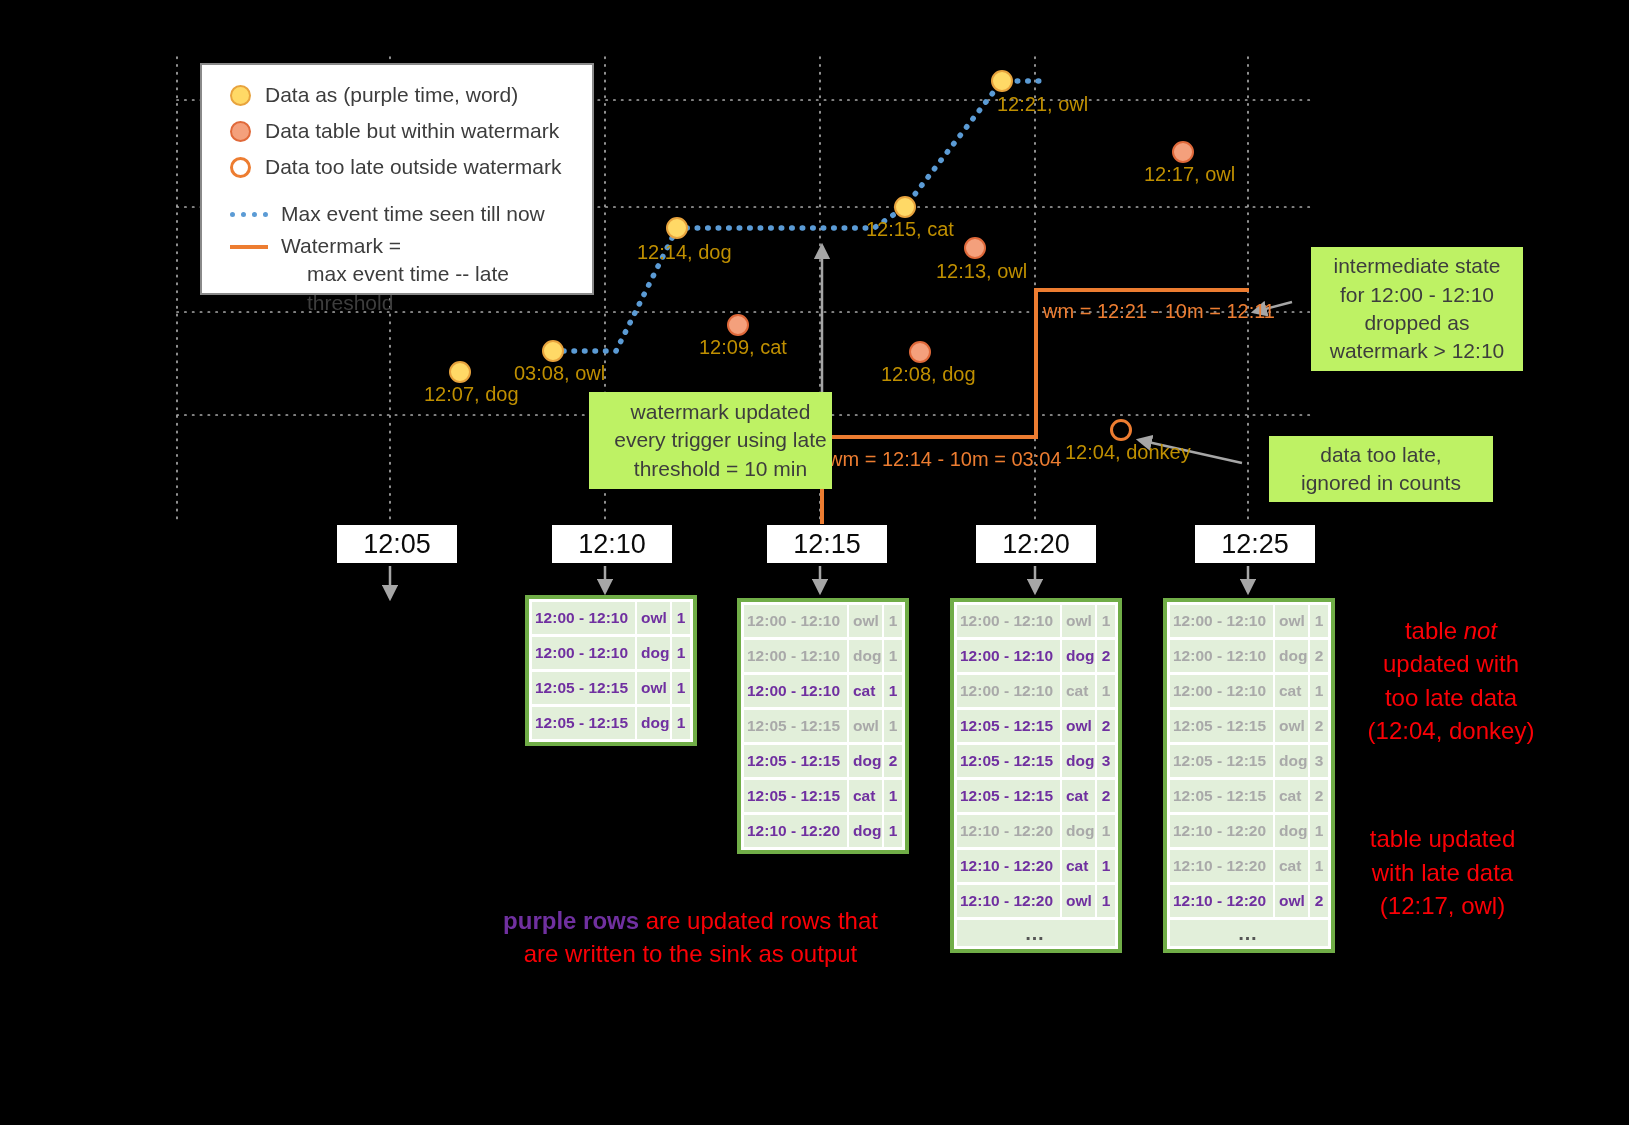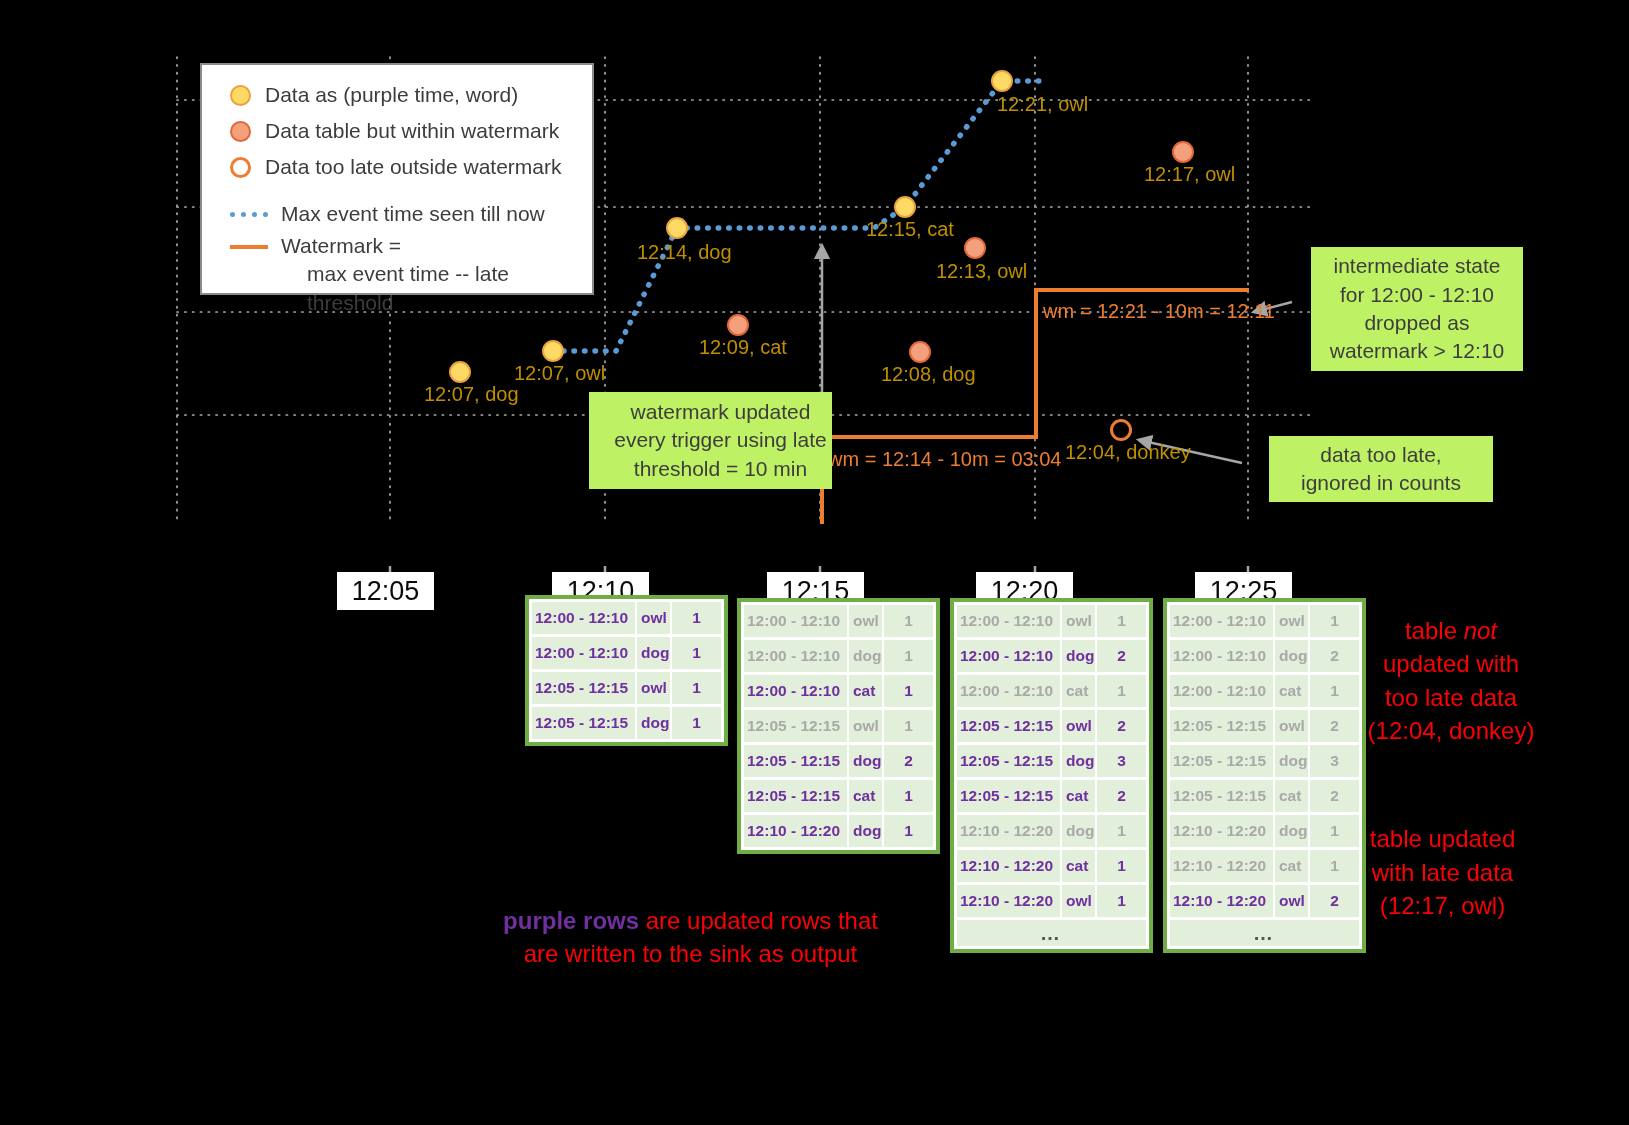--- a/index.html
+++ b/index.html
@@ -46,27 +46,27 @@
   .callout {
     position:absolute; background:#bef264; color:#3d3d3d; font-size:21px;
     line-height:1.35; text-align:center; white-space:pre-line;
     display:flex; align-items:center; justify-content:center; box-sizing:border-box;margin-left:31px;
   }
   .co-trigger      { left:558px;  top:392px; width:243px; height:97px;padding-left:20px;  }
   .co-intermediate { left:1280px; top:247px; width:212px; height:124px; }
   .co-toolate      { left:1238px; top:436px; width:224px; height:66px;  }
 
   
-  .tb { position:absolute; top:525px; width:97px; height:38px; background:#fff;
-        color:#0a0a0a; font-size:27px; display:flex; align-items:center; justify-content:center;margin-top:47px; }
+  .tb { position:absolute; top:525px; width:120px; height:38px; background:#fff;
+        color:#0a0a0a; font-size:27px; display:flex; align-items:center; justify-content:center; }
   .tb0 { left:337px; } .tb1 { left:552px; } .tb2 { left:767px; }
   .tb3 { left:976px; } .tb4 { left:1195px; }
 
   
-  .rtable { position:absolute; width:203px; background:#fff; border:4px solid #70ad47;
+  .rtable { position:absolute; width:172px; background:#fff; border:4px solid #70ad47;
             padding:3px; box-sizing:border-box; }
   .rt0 { left:525px;  top:595px; }
   .rt1 { left:737px;  top:598px; }
   .rt2 { left:950px;  top:598px; }
   .rt3 { left:1163px; top:598px; }
   .trow { display:flex; height:32px; margin-bottom:3px; background:#e2efda;
           font-size:15.5px; font-weight:bold; align-items:stretch; }
   .trow:last-child { margin-bottom:0; }
   .c-win  { width:103px; display:flex; align-items:center; padding-left:3px; box-sizing:border-box; }
   .c-word { width:35px; border-left:2px solid #fff; display:flex; align-items:center; padding-left:4px; box-sizing:border-box; }
@@ -145,21 +145,21 @@
         <div>Watermark =</div>
         <div class="lwm2">max event time -- late threshold</div>
       </div>
     </div>
   </div>
 
   <div id="points-layer">
       <div class="pt ontime" style="left: 460px; top: 372px;"></div>
       <div class="pt-label" style="left: 424px; top: 383px;">12:07, dog</div>
       <div class="pt ontime" style="left: 553px; top: 351px;"></div>
-      <div class="pt-label" style="left: 514px; top: 362px;">12:07, owl</div>
+      <div class="pt-label" style="left: 514px; top: 362px;">03:08, owl</div>
       <div class="pt ontime" style="left: 677px; top: 228px;"></div>
       <div class="pt-label" style="left: 637px; top: 241px;">12:14, dog</div>
       <div class="pt ontime" style="left: 905px; top: 207px;"></div>
       <div class="pt-label" style="left: 866px; top: 218px;">12:15, cat</div>
       <div class="pt ontime" style="left: 1002px; top: 81px;"></div>
       <div class="pt-label" style="left: 997px; top: 93px;">12:21, owl</div>
       <div class="pt late" style="left: 738px; top: 325px;"></div>
       <div class="pt-label" style="left: 699px; top: 336px;">12:09, cat</div>
       <div class="pt late" style="left: 975px; top: 248px;"></div>
       <div class="pt-label" style="left: 936px; top: 260px;">12:13, owl</div>

